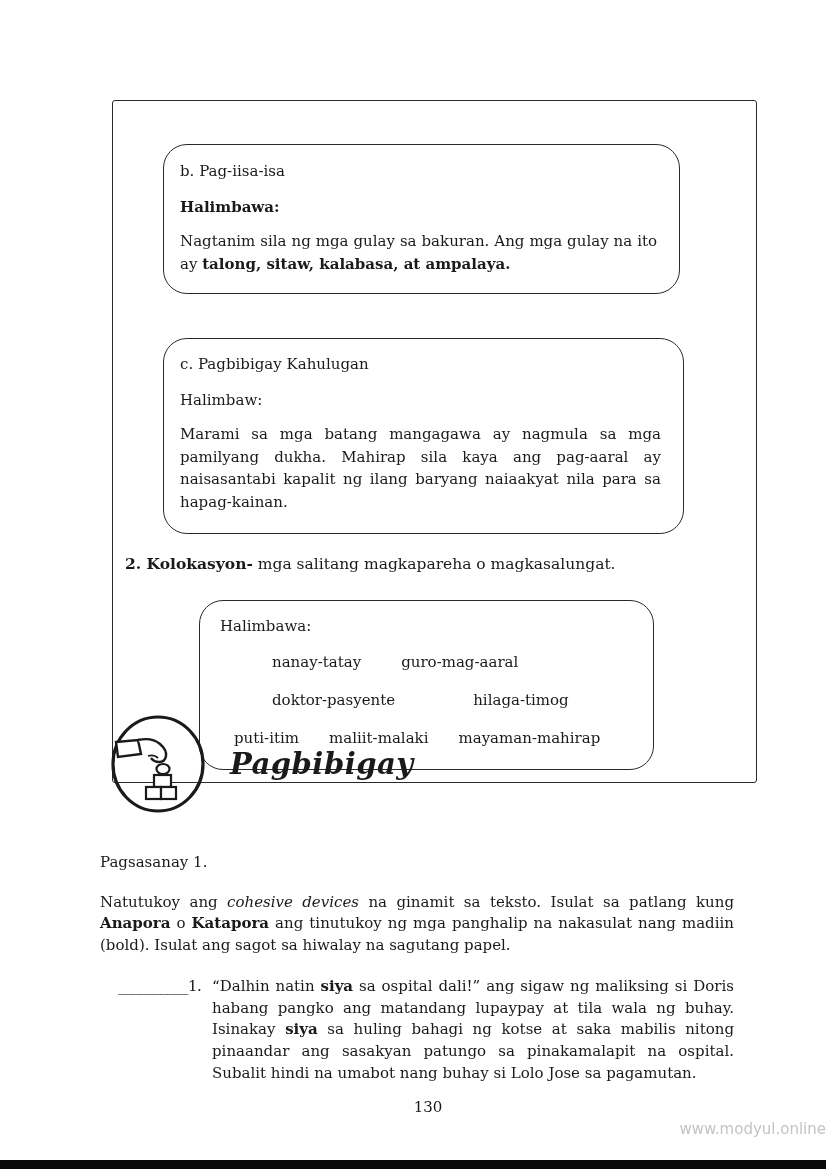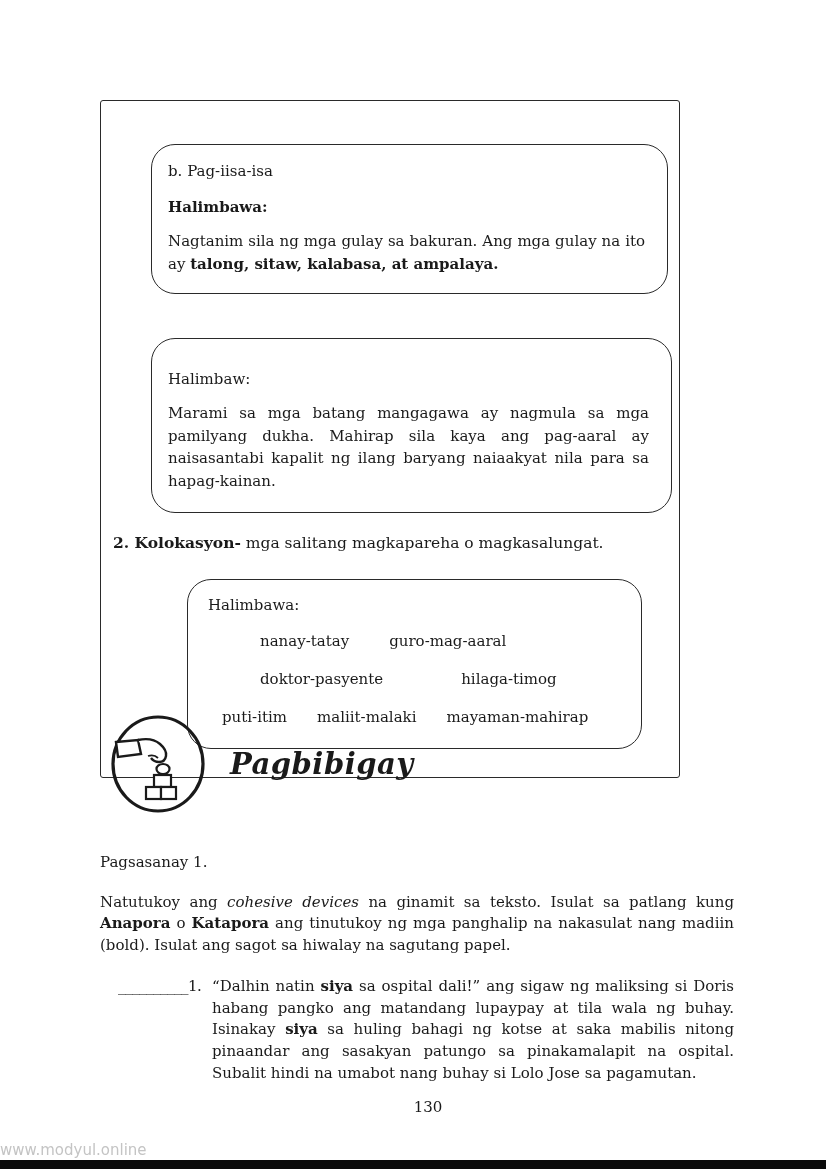--- a/index.html
+++ b/index.html
@@ -9,25 +9,25 @@
     height: 1169px;
     position: relative;
     font-family: "DejaVu Serif", "Liberation Serif", serif;
     color: #1a1a1a;
     overflow: hidden;
   }
   .page { position: relative; width: 826px; height: 1169px; }
 
   .outer-box {
     position: absolute;
-    left: 100px; top: 100px;
-    width: 580px;
+    left: 112px; top: 100px;
+    width: 645px;
     border: 1.6px solid #2a2a2a;
     border-radius: 3px;
-    padding: 43px 0 28px 0;
+    padding: 43px 0 12px 0;
     background: #ffffff;
   }
 
   .rounded-box {
     border: 1.7px solid #2a2a2a;
     border-radius: 24px;
     background: #ffffff;
   }
 
   .box-b {
@@ -130,25 +130,24 @@
     left: 15px; top: 1098px;
     width: 826px;
     text-align: center;
     font-size: 15px;
     color: #1a1a1a;
   }
   .footer-site {
     position: absolute;
     left: 0; top: 1120px;
     width: 826px;
-    text-align: left;
+    text-align: right;
     font-size: 15px;
     color: #c4c4c4;
     font-family: "DejaVu Sans", "Liberation Sans", sans-serif;
-    margin-top: 21px;
   }
   .bottom-bar {
     position: absolute;
     left: 0; bottom: 0;
     width: 826px;
     height: 9px;
     background: #0a0a0a;
   }
 </style>
 </head>
@@ -158,20 +157,21 @@
 
   <div class="outer-box">
 
     <div class="rounded-box box-b">
       <div class="box-title">b. Pag-iisa-isa</div>
       <div class="box-label bold">Halimbawa:</div>
       <div class="box-text"><span>Nagtanim sila ng mga gulay sa bakuran. Ang mga gulay na ito ay </span><span class="b" style="font-weight:bold">talong, sitaw, kalabasa, at ampalaya.</span></div>
     </div>
 
     <div class="rounded-box box-c">
+      <div class="box-title">c. Pagbibigay Kahulugan</div>
       <div class="box-label">Halimbaw:</div>
       <div class="box-text">Marami sa mga batang mangagawa ay nagmula sa mga pamilyang dukha. Mahirap sila kaya ang pag-aaral ay naisasantabi kapalit ng ilang baryang naiaakyat nila para sa hapag-kainan.</div>
     </div>
 
     <div class="item2-line"><span class="b">2. Kolokasyon-</span><span> mga salitang magkapareha o magkasalungat.</span></div>
 
     <div class="rounded-box kolokasyon-box">
       <div class="kolokasyon-label">Halimbawa:</div>
       <div class="pair-row r1">
         <span>nanay-tatay</span>

